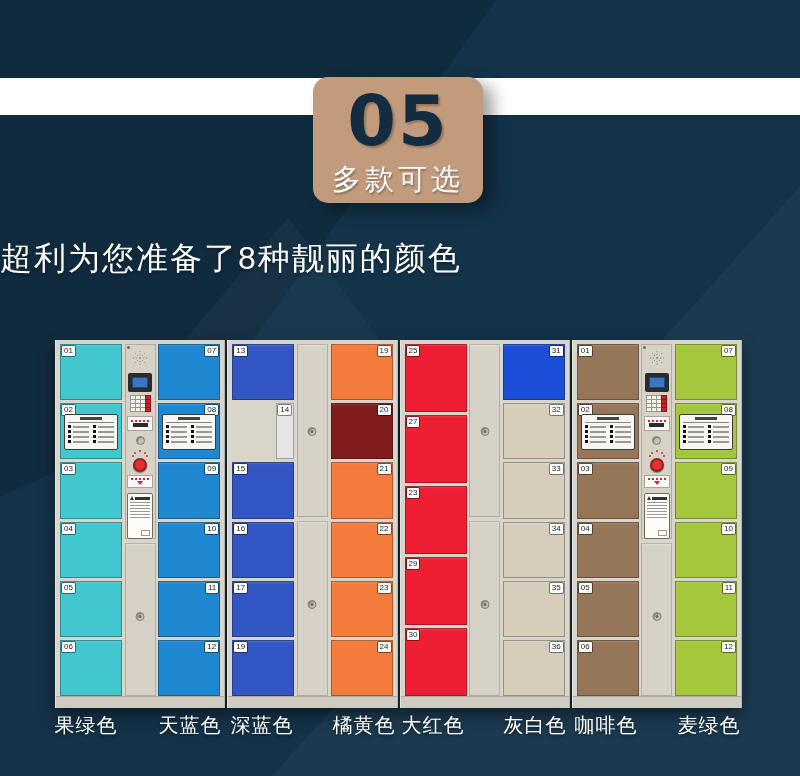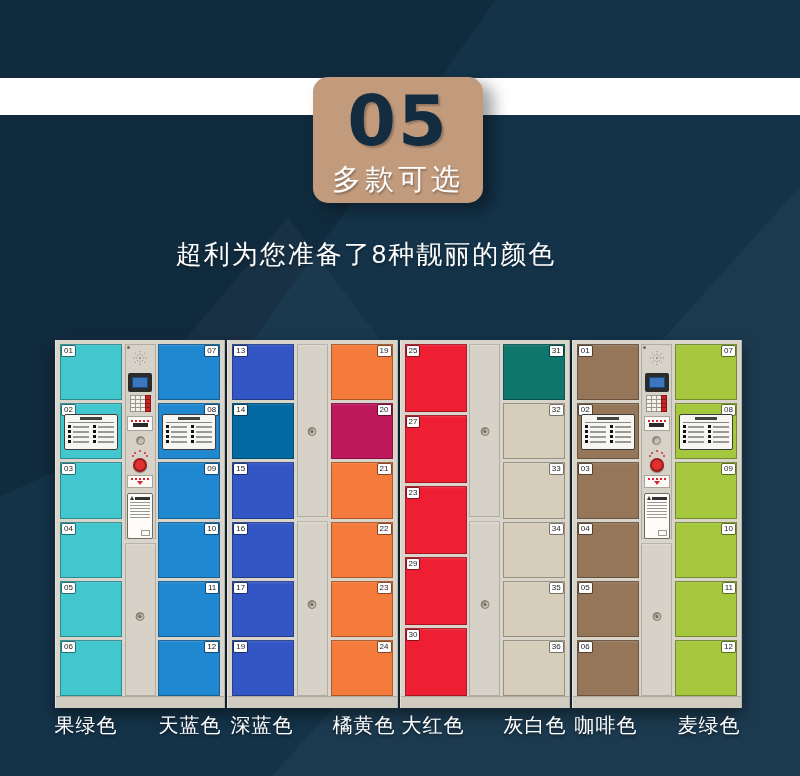--- a/index.html
+++ b/index.html
@@ -25,22 +25,22 @@
   .badge-number{
     font-size:70px;font-weight:900;line-height:84px;color:#142c40;
     letter-spacing:2px;font-family:"DejaVu Sans",sans-serif;margin-top:2px;
     text-shadow:2px 2px 2px rgba(0,0,0,.25);
   }
   .badge-sub{
     font-size:29px;color:#ffffff;letter-spacing:4px;line-height:30px;margin-top:1px;
     text-shadow:1px 2px 2px rgba(0,0,0,.3);
   }
   .headline{
-    position:absolute;left:0;top:237px;width:732px;text-align:center;
-    color:#ffffff;font-size:26px;letter-spacing:2px;font-weight:400;
+    position:absolute;left:0;top:237px;width:732px;
+    color:#ffffff;font-size:32px;letter-spacing:2px;font-weight:400;
     text-shadow:0 2px 3px rgba(0,0,0,.35);
   }
 
   
   #lockers{
     position:absolute;left:55px;top:340px;width:687px;height:368px;
     display:flex;gap:2px;
     filter:drop-shadow(0 7px 8px rgba(0,0,0,.45));
   }
   .cabinet{
@@ -336,21 +336,21 @@
           </div>
         </div>
         <div class="cab-base"></div>
       </div>
       <div class="cabinet">
         <div class="cab-content">
           <div class="door-col">
             <div class="door" style="background: rgb(51, 86, 197);">
               <span class="plate left">13</span>
             </div>
-            <div class="door" style="background: #0369a1;">
+            <div class="door" style="background: #e5e5e5; margin-left: 44px;">
               <span class="plate left">14</span>
             </div>
             <div class="door" style="background: rgb(51, 86, 197);">
               <span class="plate left">15</span>
             </div>
             <div class="door" style="background: rgb(51, 86, 197);">
               <span class="plate left">16</span>
             </div>
             <div class="door" style="background: rgb(51, 86, 197);">
               <span class="plate left">17</span>
@@ -364,21 +364,21 @@
               <div class="keyhole" style="top: 48%;"></div>
             </div>
             <div class="mid-door">
               <div class="keyhole" style="top: 45%;"></div>
             </div>
           </div>
           <div class="door-col">
             <div class="door" style="background: rgb(244, 123, 59);">
               <span class="plate right">19</span>
             </div>
-            <div class="door" style="background: #be185d; text-align: right;">
+            <div class="door" style="background: #7f1d1d; text-align: right;">
               <span class="plate right">20</span>
             </div>
             <div class="door" style="background: rgb(244, 123, 59);">
               <span class="plate right">21</span>
             </div>
             <div class="door" style="background: rgb(244, 123, 59);">
               <span class="plate right">22</span>
             </div>
             <div class="door" style="background: rgb(244, 123, 59);">
               <span class="plate right">23</span>
@@ -411,21 +411,21 @@
           </div>
           <div class="mid-col">
             <div class="mid-door" style="flex: 0 0 173px;">
               <div class="keyhole" style="top: 48%;"></div>
             </div>
             <div class="mid-door">
               <div class="keyhole" style="top: 45%;"></div>
             </div>
           </div>
           <div class="door-col">
-            <div class="door" style="background: #0f766e;">
+            <div class="door" style="background: #1d4ed8;">
               <span class="plate right">31</span>
             </div>
             <div class="door" style="background: rgb(214, 206, 187);">
               <span class="plate right">32</span>
             </div>
             <div class="door" style="background: rgb(214, 206, 187);">
               <span class="plate right">33</span>
             </div>
             <div class="door" style="background: rgb(214, 206, 187);">
               <span class="plate right">34</span>

